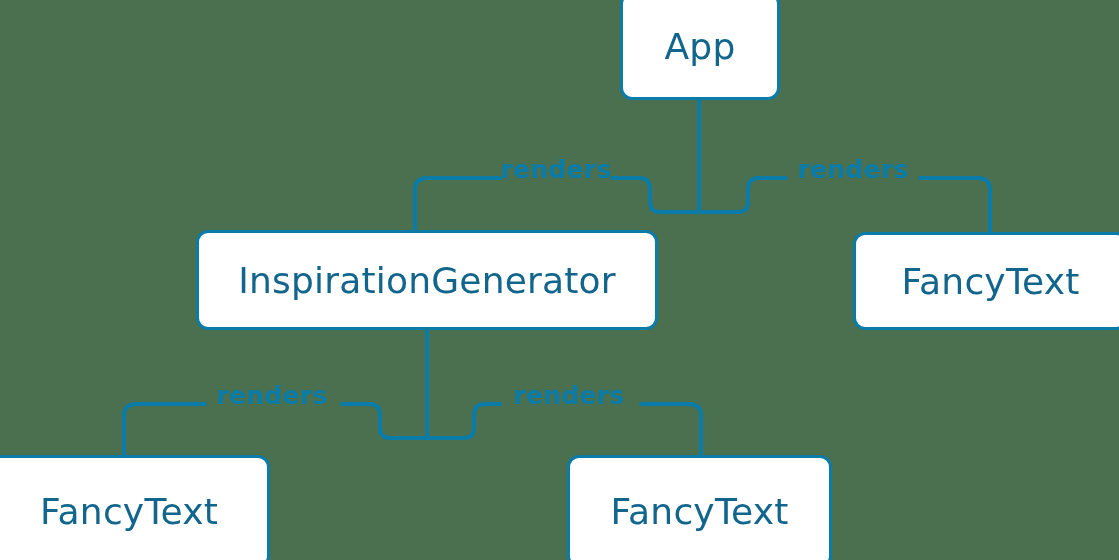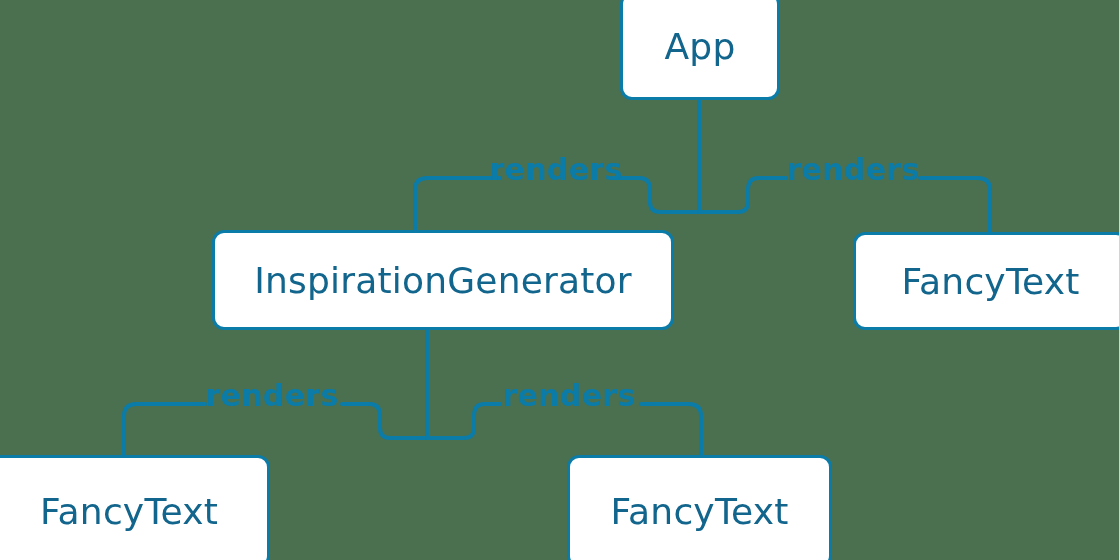--- a/index.html
+++ b/index.html
@@ -39,28 +39,28 @@
     font-weight: 400;
     font-size: 36px;
     letter-spacing: 0.2px;
     white-space: nowrap;
   }
   .edge-label {
     position: absolute;
     color: #0b7ba8;
     font-family: "DejaVu Sans", sans-serif;
     font-weight: 600;
-    font-size: 30px;
+    font-size: 25px;
     letter-spacing: 0.3px;
     white-space: nowrap;
     transform: translate(-50%, -50%);
   }
   
   #node-app          { left: 620px; top: -8px;  width: 160px; height: 108px; }
-  #node-inspiration  { left: 212px; top: 230px; width: 462px; height: 100px; }
+  #node-inspiration  { left: 196px; top: 230px; width: 462px; height: 100px; }
   #node-fancytext-r  { left: 853px; top: 232px; width: 275px; height: 98px;  }
   #node-fancytext-b  { left: -12px; top: 455px; width: 282px; height: 113px; }
   #node-copyright    { left: 567px; top: 455px; width: 265px; height: 113px; }
   
   #label-app-inspiration { left: 556px; top: 169px; }
   #label-app-fancytext   { left: 853px; top: 169px; }
   #label-ig-fancytext    { left: 272px; top: 395px; }
   #label-ig-copyright    { left: 569px; top: 395px; }
 </style>
 </head>

